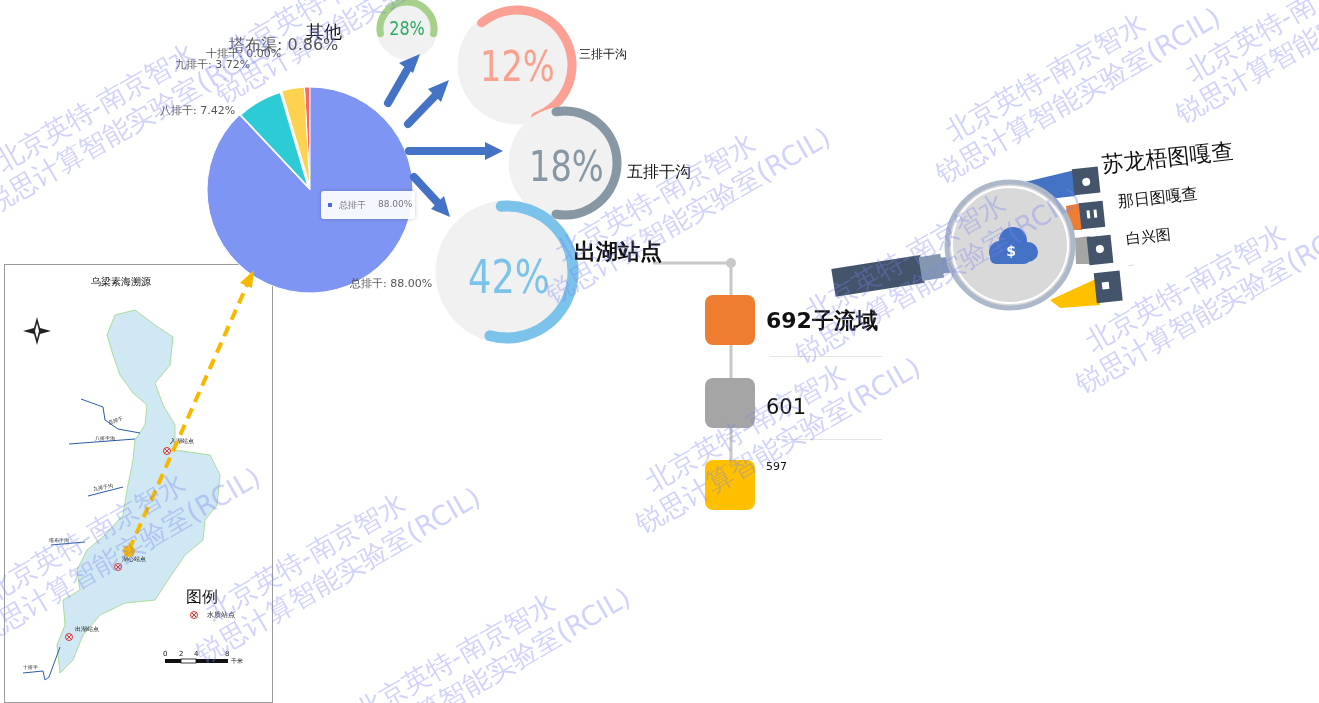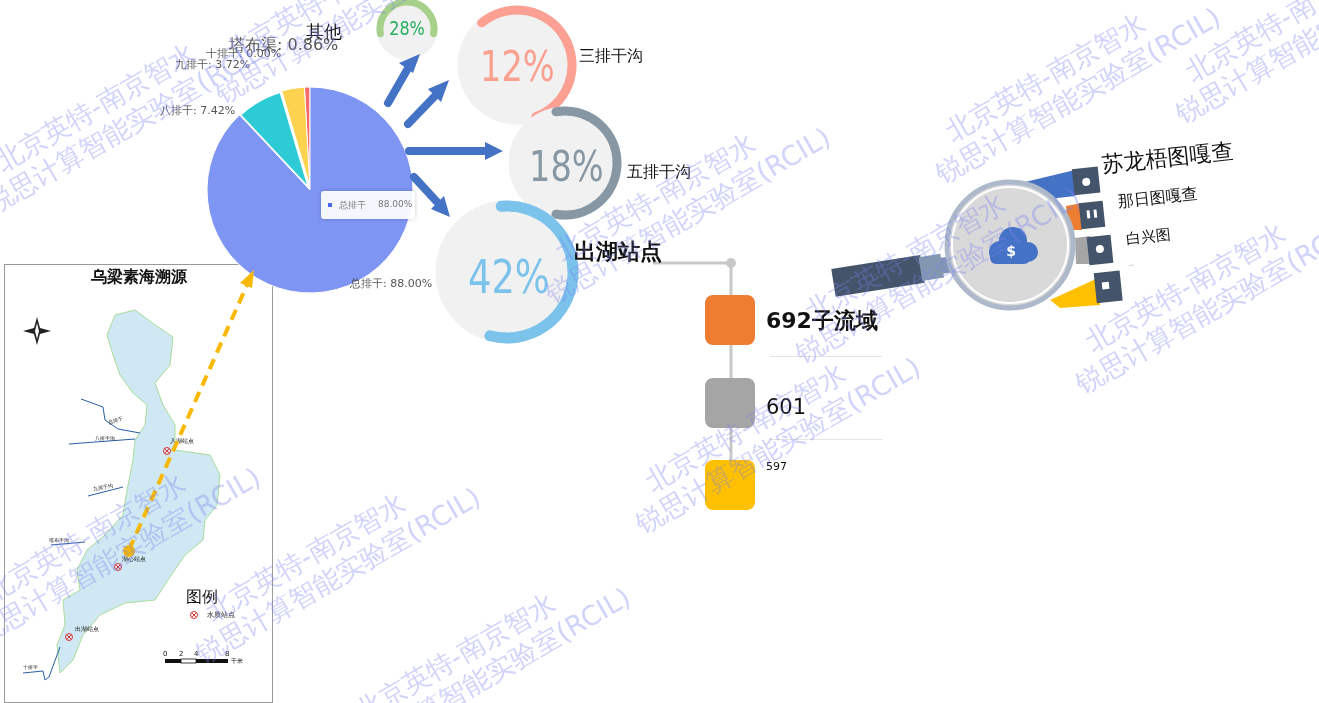--- a/index.html
+++ b/index.html
@@ -9,21 +9,21 @@
   .wm{position:absolute;color:rgba(120,130,240,0.35);font-size:27px;line-height:32px;transform:rotate(-30deg);transform-origin:left top;white-space:nowrap;pointer-events:none;z-index:50;font-family:"DejaVu Sans",sans-serif;}
   .donut-txt{position:absolute;font-family:"DejaVu Sans",sans-serif;text-align:center;transform:scaleX(0.8);}
   .tl-box{position:absolute;left:705px;width:50px;border-radius:8px;}
   .tl-sep{position:absolute;left:770px;width:112px;height:1px;background:#e4e4e4;}
   .mag-label{position:absolute;white-space:nowrap;color:#111;transform:rotate(-6deg);transform-origin:left center;}
 </style>
 </head>
 <body>
 
 <div class="abs" style="left:4px;top:264px;width:267px;height:437px;border:1px solid #9a9a9a;background:#fff;">
-  <div class="lbl" style="left:86px;top:2px;font-size:16px;font-weight:bold;">乌梁素海溯源</div>
+  <div class="lbl" style="left:86px;top:10px;font-size:10px;font-weight:normal;">乌梁素海溯源</div>
   <svg class="abs" style="left:0;top:0;" width="267" height="437">
 
     <g transform="translate(32,66)">
       <polygon points="0,-14 3,-3 14,0 3,3 0,14 -3,3 -14,0 -3,-3" fill="#222"></polygon>
       <polygon points="0,-8 2,0 0,8 -2,0" fill="#fff"></polygon>
     </g>
 
     <path d="M110,50 L130,45 L150,60 L168,72 L165,100 L150,118 L158,140 L170,160 L170,185 L205,190 L215,210 L212,240 L200,255 L198,275 L180,290 L163,315 L150,335 L120,338 L95,350 L78,370 L68,395 L55,408 L52,380 L60,360 L58,335 L75,325 L72,305 L82,285 L100,270 L118,250 L122,225 L128,195 L130,175 L140,160 L142,140 L128,128 L115,110 L108,90 L102,70 Z" fill="#cfe8f3" stroke="#a9dd9a" stroke-width="1"></path>
 
     <path d="M76,134 L98,142 L100,155 L113,164 L135,168" fill="none" stroke="#2a5ea8" stroke-width="1"></path>
@@ -114,21 +114,21 @@
     <path d="M481.64668146724034,22.86755562845621 A55,55 0 1 1 535.8111078829118,116.68309414322496" fill="none" stroke="#fba092" stroke-width="9" stroke-linecap="round"></path>
     <circle cx="565" cy="163" r="56.5" fill="#f1f1f1"></circle>
     <path d="M555.9702947613197,111.78999684336517 A52,52 0 1 1 555.9702947613196,214.21000315663483" fill="none" stroke="#8797a3" stroke-width="9" stroke-linecap="round"></path>
     <circle cx="507" cy="272" r="71.5" fill="#f1f1f1"></circle>
     <path d="M501.24772097865457,206.2511499259448 A66,66 0 1 1 489.91794302323365,335.7511045350785" fill="none" stroke="#7cc3ec" stroke-width="11" stroke-linecap="round"></path>
   </svg>
 <div class="donut-txt" style="left: 382px; top: 16px; width: 50px; font-size: 20px; z-index: 6; color: rgb(39, 174, 96);">28%</div>
 <div class="donut-txt" style="left: 471px; top: 42px; width: 90px; font-size: 42px; z-index: 6; color: rgb(249, 160, 142);">12%</div>
 <div class="donut-txt" style="left: 520px; top: 142px; width: 90px; font-size: 42px; z-index: 6; color: rgb(135, 151, 163);">18%</div>
 <div class="donut-txt" style="left: 458px; top: 250px; width: 100px; font-size: 46px; z-index: 6; color: rgb(124, 195, 236);">42%</div>
-<div class="lbl" style="left:579px;top:46px;font-size:16px;z-index:6;">三排干沟</div>
+<div class="lbl" style="left:579px;top:46px;font-size:12px;z-index:6;">三排干沟</div>
 <div class="lbl" style="left:627px;top:162px;font-size:16px;z-index:6;">五排干沟</div>
 <div class="lbl" style="left:574px;top:237px;font-size:22px;font-weight:bold;z-index:6;">出湖站点</div>
 
 <svg class="abs" style="left:0;top:0;z-index:2;" width="1319" height="703">
   <polyline points="653,263 731,263 731,500" fill="none" stroke="#c8c8c8" stroke-width="3"></polyline>
   <circle cx="731" cy="263" r="5" fill="#c8c8c8"></circle>
 </svg>
 <div class="tl-box" style="top:295px;height:50px;background:#ee7d32;z-index:3;"></div>
 <div class="tl-box" style="top:378px;height:50px;background:#a5a5a5;z-index:3;"></div>
 <div class="tl-box" style="top:460px;height:50px;background:#fec000;z-index:3;"></div>

